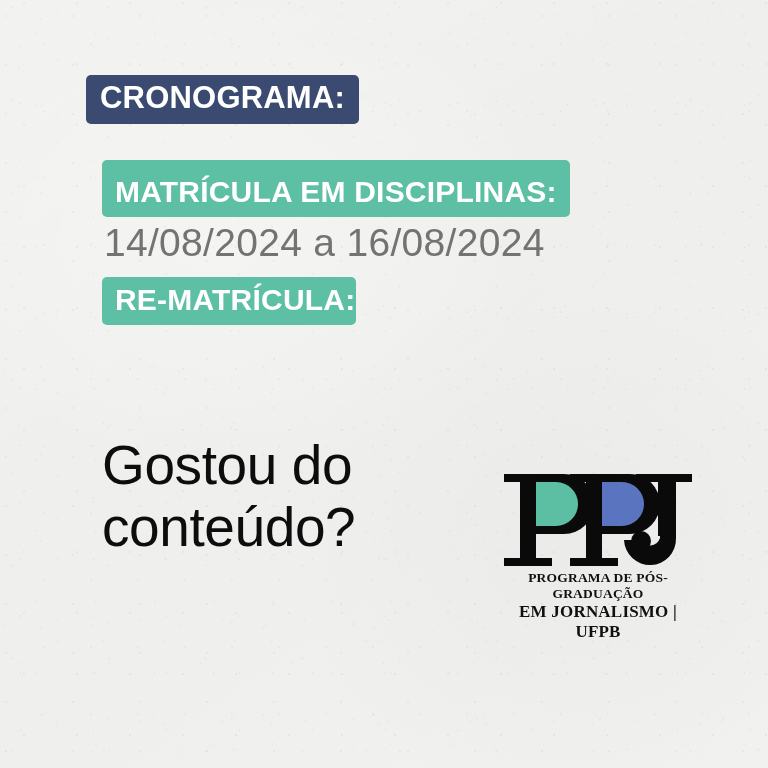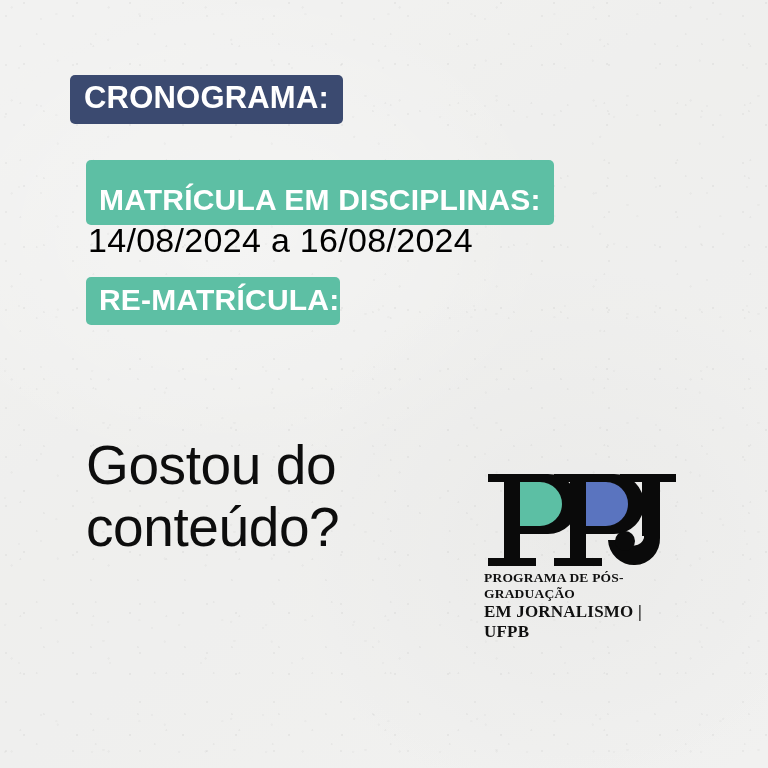--- a/index.html
+++ b/index.html
@@ -57,20 +57,21 @@
       radial-gradient(circle at 9% 33%,  rgba(90,90,90,.20) 0 0.9px, transparent 1.2px),
       radial-gradient(circle at 62% 48%, rgba(90,90,90,.18) 0 0.9px, transparent 1.2px),
       radial-gradient(circle at 28% 81%, rgba(90,90,90,.20) 0 0.9px, transparent 1.2px),
       radial-gradient(circle at 93% 66%, rgba(90,90,90,.18) 0 0.9px, transparent 1.2px);
     background-size: 53px 61px, 67px 49px, 59px 71px, 73px 57px, 47px 67px;
   }
 
   .content {
     position: absolute;
     inset: 0;
+    margin-left: 16px;
   }
 
   
   .badge {
     display: inline-block;
     color: #ffffff;
     font-weight: 700;
     letter-spacing: 0.2px;
     white-space: nowrap;
     border-radius: 5px;
@@ -84,42 +85,42 @@
     padding: 7px 14px 9px 14px;
     font-size: 31px;
     line-height: 1.05;
     background: #3b4a70;
   }
 
   #badge-matricula {
     position: absolute;
     left: 86px;
     top: 160px;
-    padding: 24px 13px 9px 13px;
+    padding: 16px 13px 9px 13px;
     font-size: 30px;
     line-height: 1.05;
     background: #5dbfa4;
   }
 
   #badge-rematricula {
     position: absolute;
     left: 86px;
     top: 277px;
     padding: 7px 1px 9px 13px;
     font-size: 30px;
     line-height: 1.05;
     background: #5dbfa4;
   }
 
   
   .date-line {
     position: absolute;
-    color: #000000;
+    color: #737373;
     font-weight: 300;
-    font-size: 34px;
+    font-size: 39px;
     letter-spacing: 0.3px;
     white-space: nowrap;
     font-family: "Liberation Sans", sans-serif;
   }
   #date-matricula { left: 88px; top: 221px; }
   #date-rematricula { left: 88px; top: 348px; }
 
   
   #cta-heading {
     position: absolute;
@@ -152,20 +153,21 @@
   #ppj-logo {
     position: absolute;
     left: 484px;
     top: 470px;
     width: 196px;
     height: 134px;
   }
   #ppj-mark { display: block; width: 196px; height: 100px; }
 
   .logo-caption {
+    text-align: center;
     color: #101010;
     font-family: "Liberation Serif", serif;
     font-weight: 700;
     line-height: 1.18;
     letter-spacing: 0.2px;
   }
   #logo-caption-line1 { font-size: 13.5px; display: block; }
   #logo-caption-line2 { font-size: 17px; display: block; }
 </style>
 </head>

